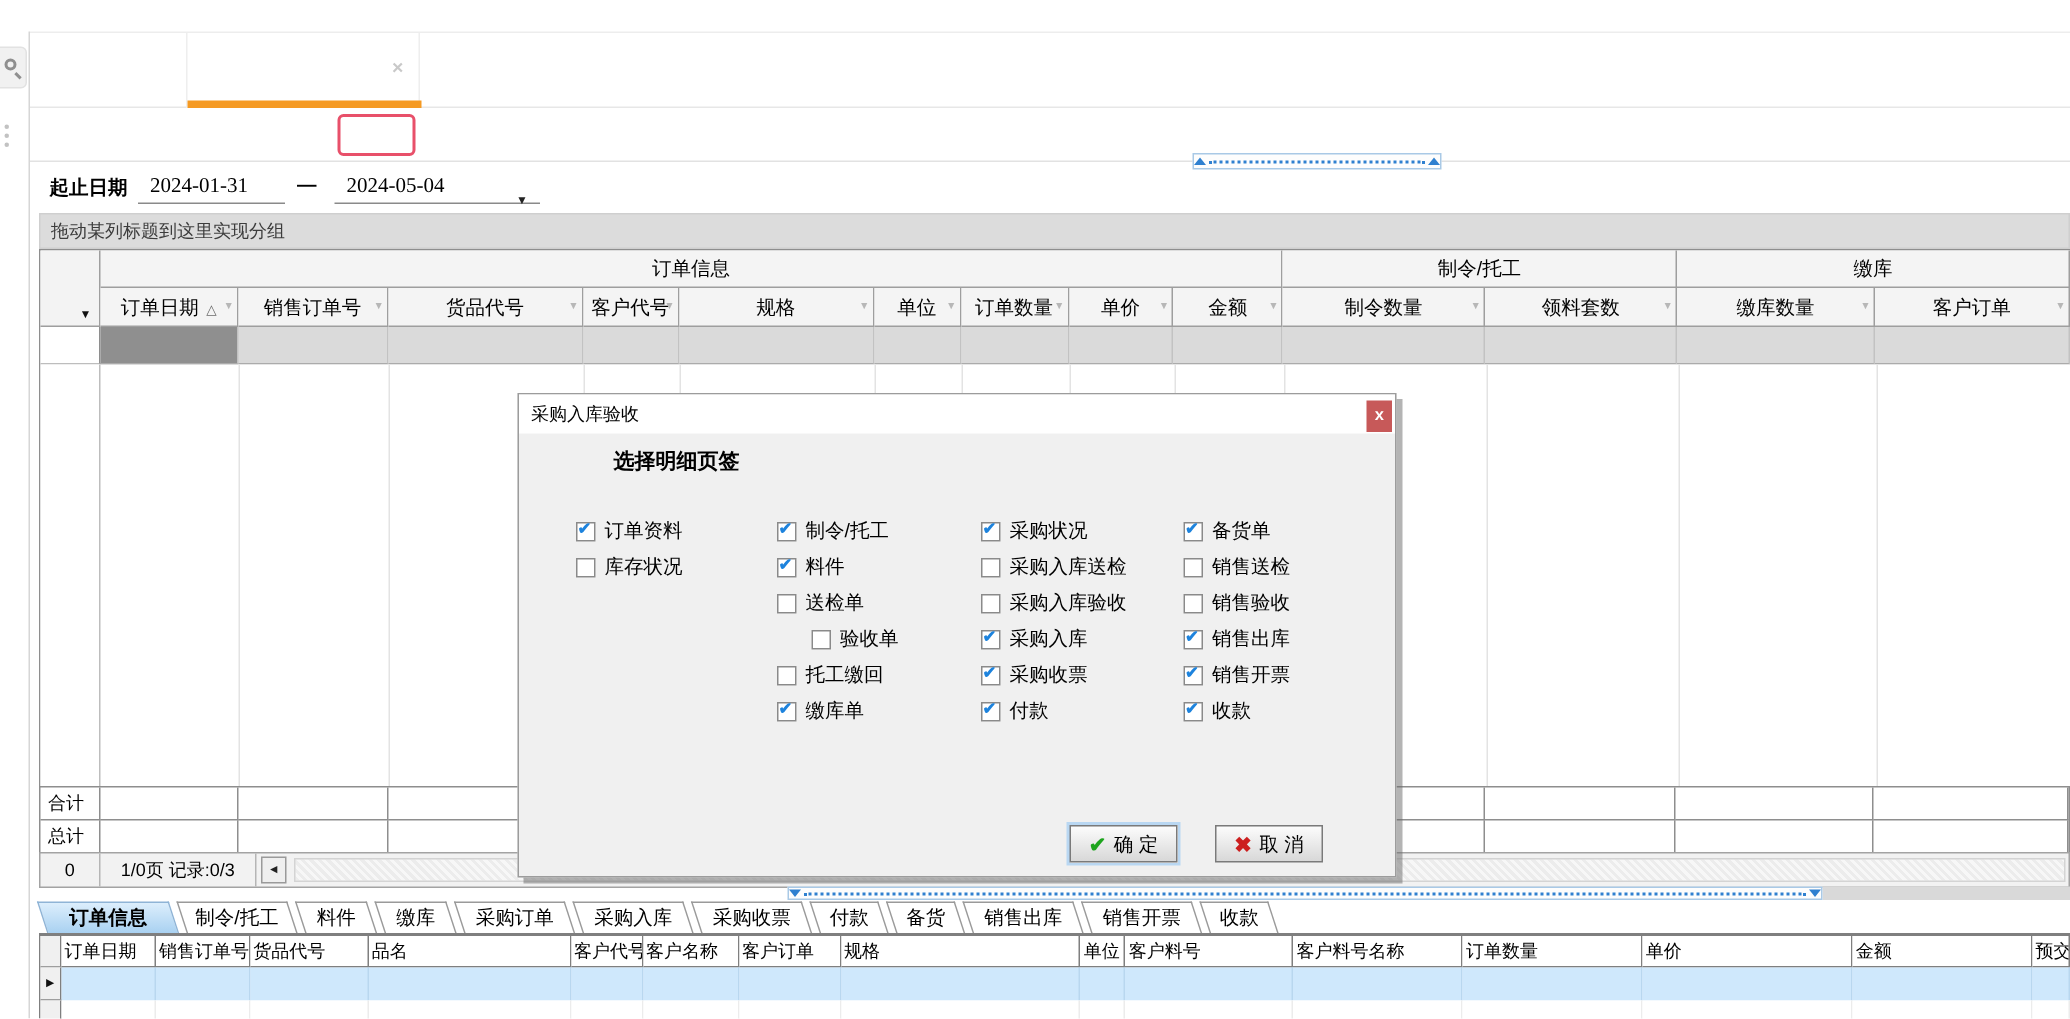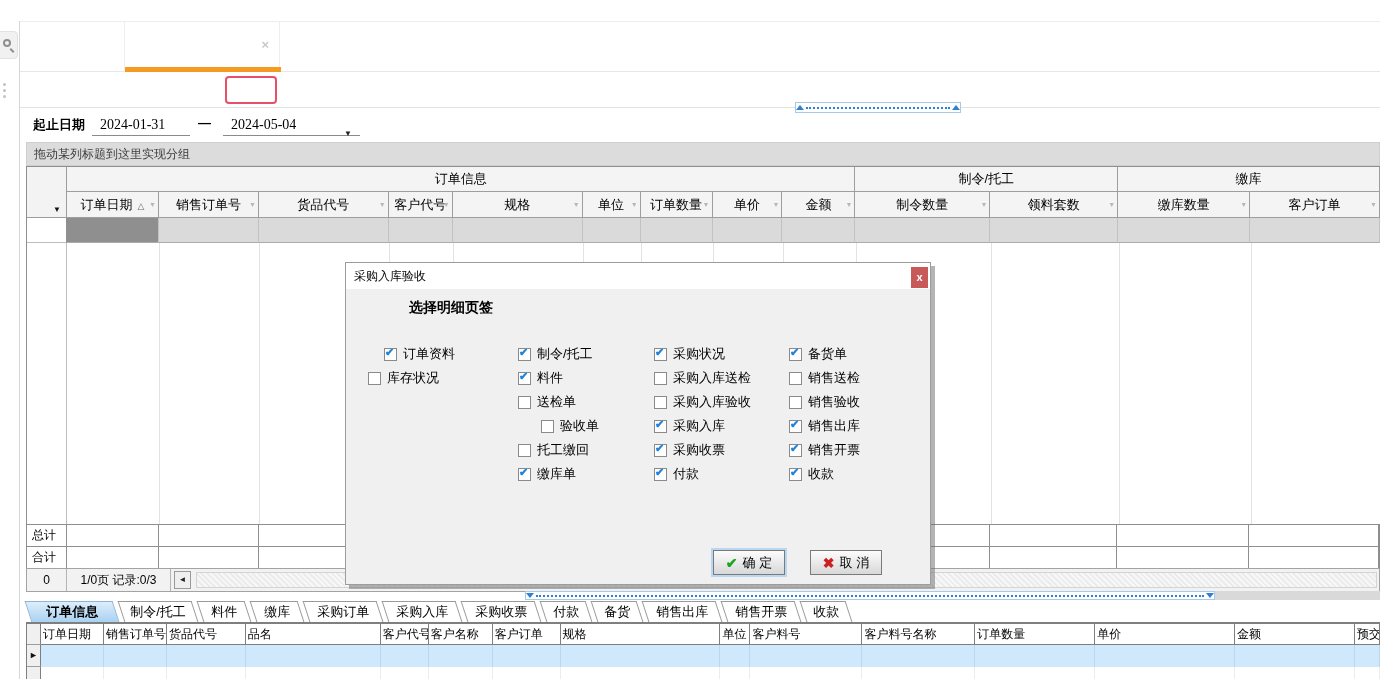--- a/index.html
+++ b/index.html
@@ -203,37 +203,37 @@
       <div class="vline" style="left: 756px;"></div>
       <div class="vline" style="left: 829px;"></div>
       <div class="vline" style="left: 964px;"></div>
       <div class="vline" style="left: 1092px;"></div>
       <div class="vline" style="left: 1224px;"></div>
     </div>
 </div>
 
 <div class="abs summary" id="summary">
     <div class="sm-row">
-      <div class="sm-label">总计</div>
+      <div class="sm-label">合计</div>
       <div class="sm-cell" style="width: 92px;"></div>
       <div class="sm-cell" style="width: 100px;"></div>
       <div class="sm-cell" style="width: 130px;"></div>
       <div class="sm-cell" style="width: 64px;"></div>
       <div class="sm-cell" style="width: 130px;"></div>
       <div class="sm-cell" style="width: 58px;"></div>
       <div class="sm-cell" style="width: 72px;"></div>
       <div class="sm-cell" style="width: 70px;"></div>
       <div class="sm-cell" style="width: 73px;"></div>
       <div class="sm-cell" style="width: 135px;"></div>
       <div class="sm-cell" style="width: 128px;"></div>
       <div class="sm-cell" style="width: 132px;"></div>
       <div class="sm-cell" style="width: 130px;"></div>
     </div>
     <div class="sm-row">
-      <div class="sm-label">合计</div>
+      <div class="sm-label">总计</div>
       <div class="sm-cell" style="width: 92px;"></div>
       <div class="sm-cell" style="width: 100px;"></div>
       <div class="sm-cell" style="width: 130px;"></div>
       <div class="sm-cell" style="width: 64px;"></div>
       <div class="sm-cell" style="width: 130px;"></div>
       <div class="sm-cell" style="width: 58px;"></div>
       <div class="sm-cell" style="width: 72px;"></div>
       <div class="sm-cell" style="width: 70px;"></div>
       <div class="sm-cell" style="width: 73px;"></div>
       <div class="sm-cell" style="width: 135px;"></div>
@@ -333,21 +333,21 @@
     <span class="dlg-close">x</span>
   </div>
   <div class="dlg-head">选择明细页签</div>
   <div id="dlg-items">
       <div class="dlg-item" style="left: 38px; top: 83px;">
         <span class="cb">
           <span class="ck">✔</span>
         </span>
         <span class="cblabel">订单资料</span>
       </div>
-      <div class="dlg-item" style="left: 22px; top: 107px; justify-content: center;">
+      <div class="dlg-item" style="left: 38px; top: 107px; justify-content: center;">
         <span class="cb"></span>
         <span class="cblabel">库存状况</span>
       </div>
       <div class="dlg-item" style="left: 172px; top: 83px;">
         <span class="cb">
           <span class="ck">✔</span>
         </span>
         <span class="cblabel">制令/托工</span>
       </div>
       <div class="dlg-item" style="left: 172px; top: 107px;">

